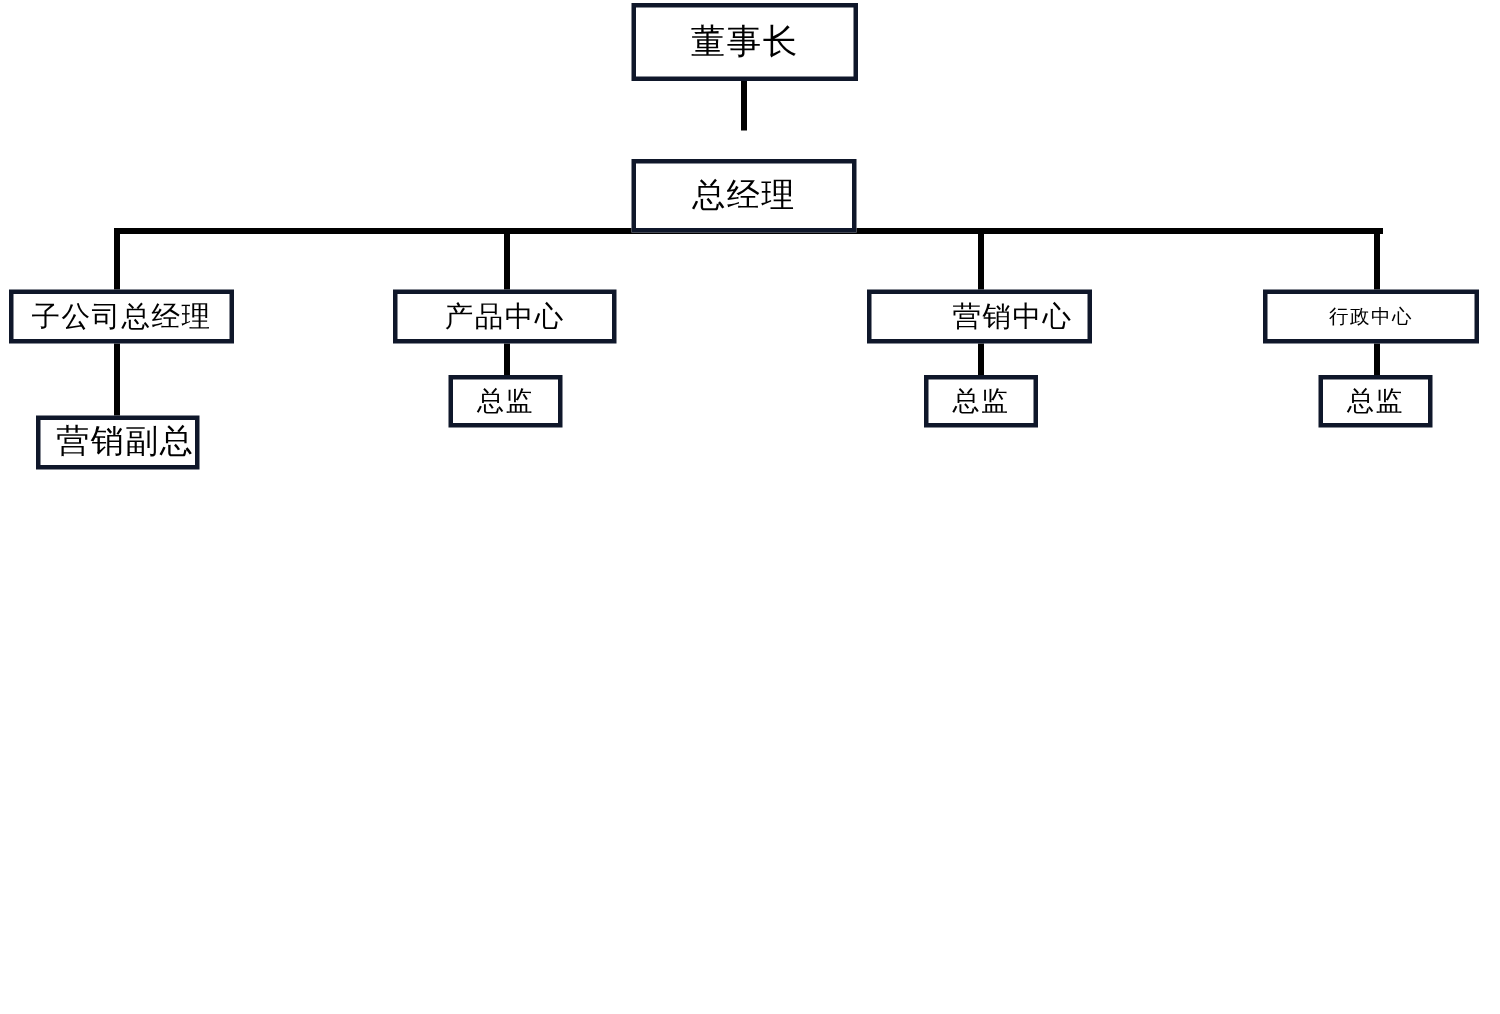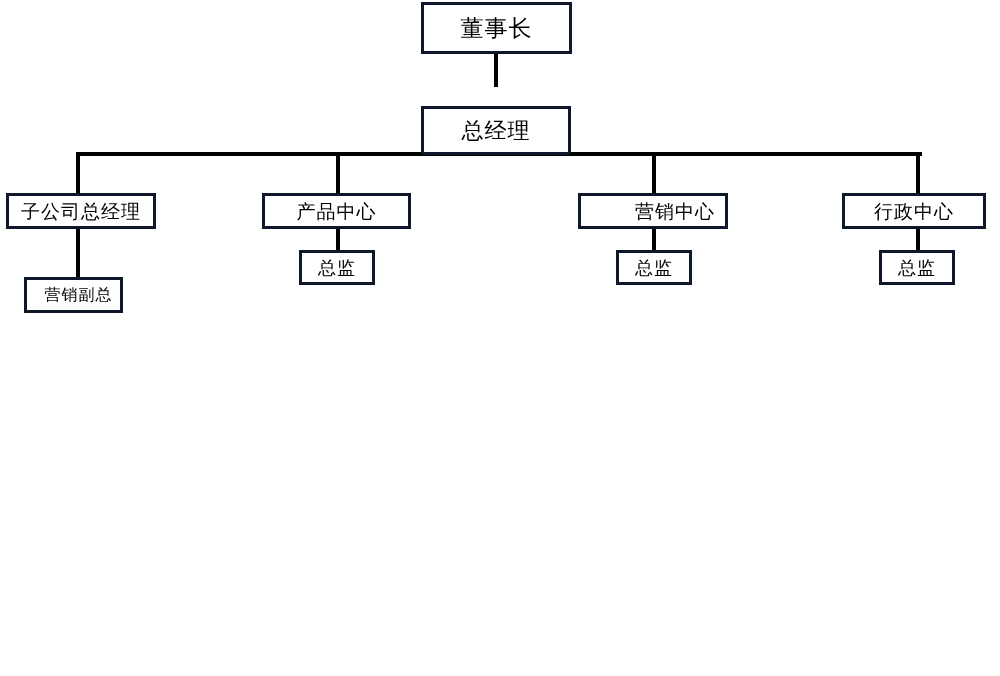--- a/index.html
+++ b/index.html
@@ -72,29 +72,29 @@
     width: 150px;
     height: 36px;
     font-size: 19px;
     padding-left: 44px;
   }
   #node-admin-center {
     left: 842px;
     top: 193px;
     width: 144px;
     height: 36px;
-    font-size: 19px;
+    font-size: 13px;
   }
   
   #node-marketing-vp {
     left: 24px;
     top: 277px;
-    width: 99px;
+    width: 109px;
     height: 36px;
-    font-size: 16px;
+    font-size: 22px;
     padding-left: 10px;
   }
   #node-director-product {
     left: 299px;
     top: 250px;
     width: 76px;
     height: 35px;
     font-size: 18px;
   }
   #node-director-marketing {

